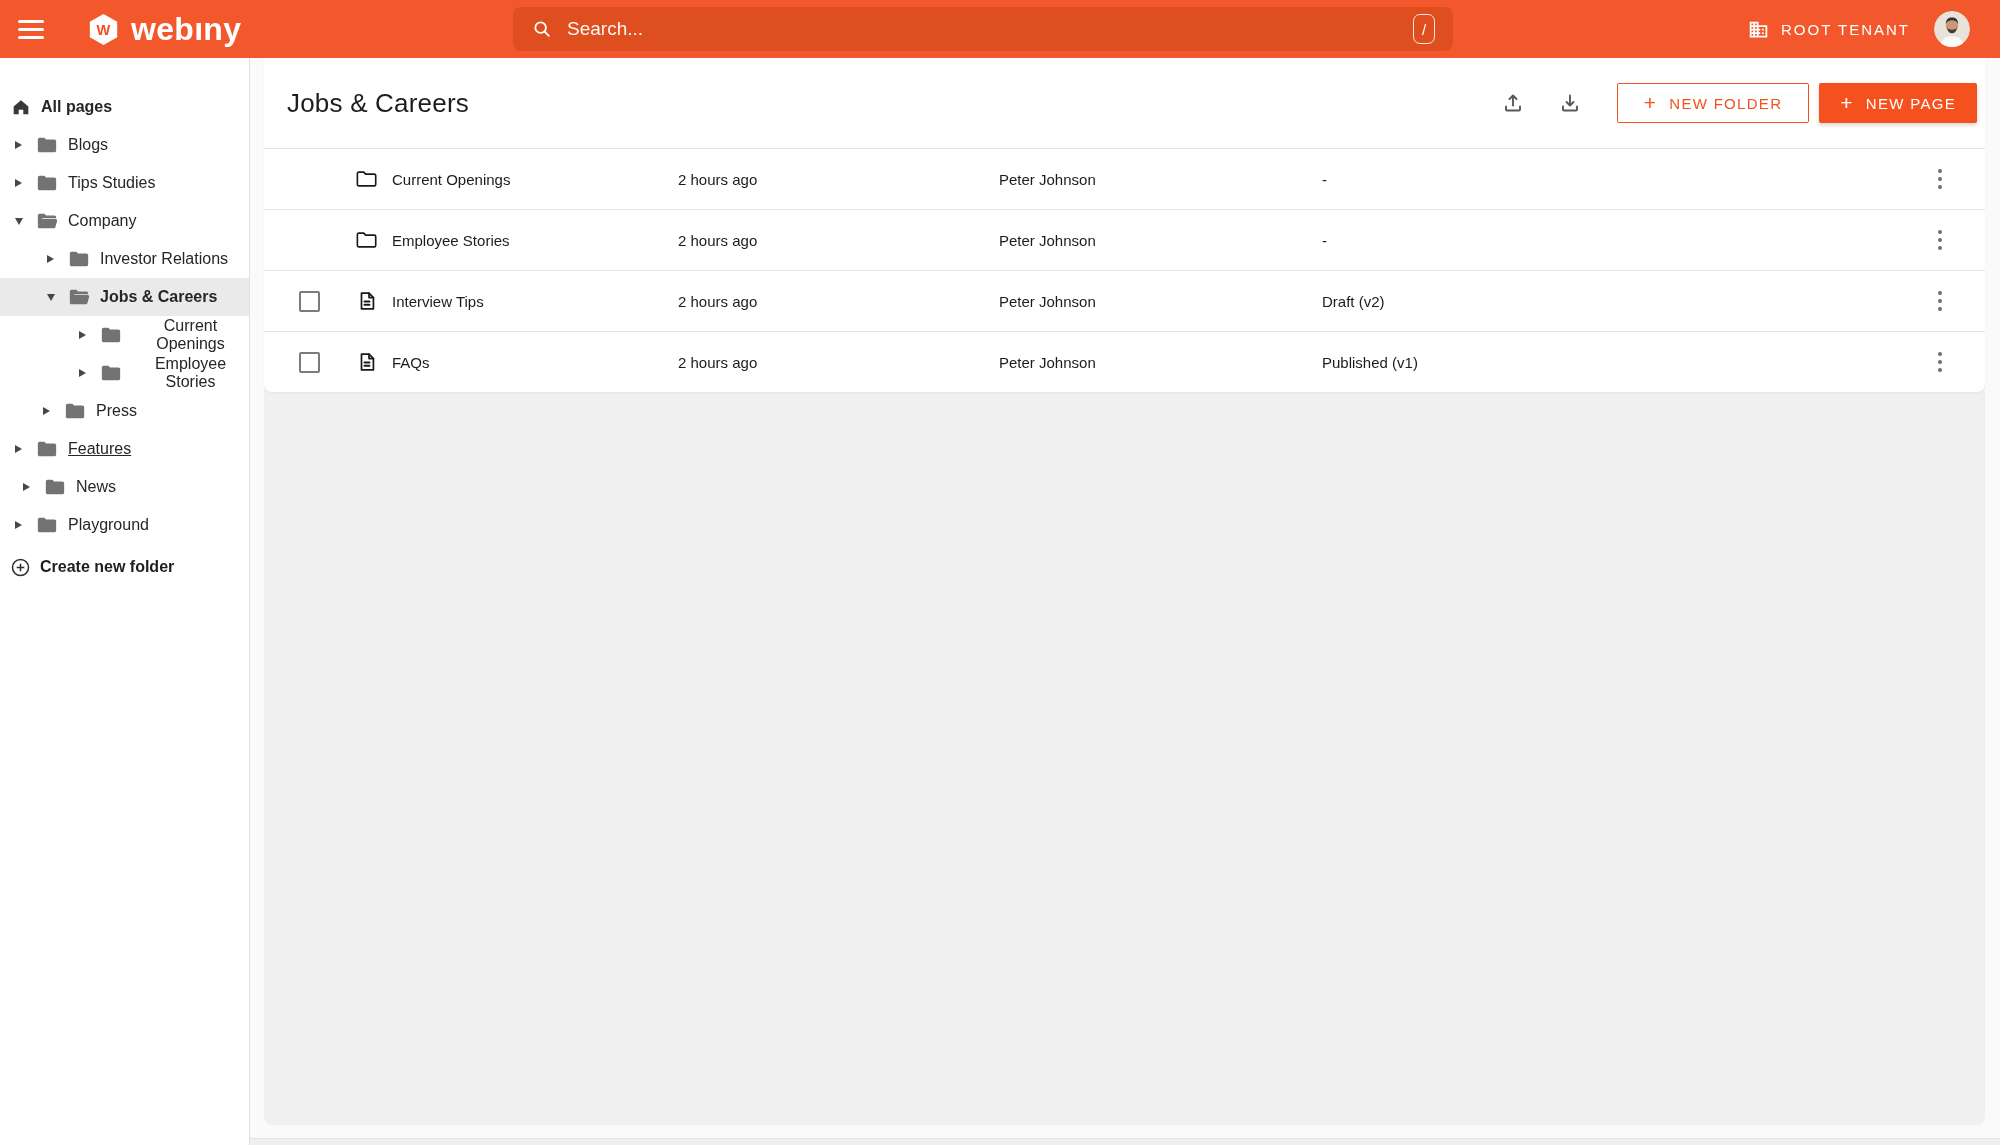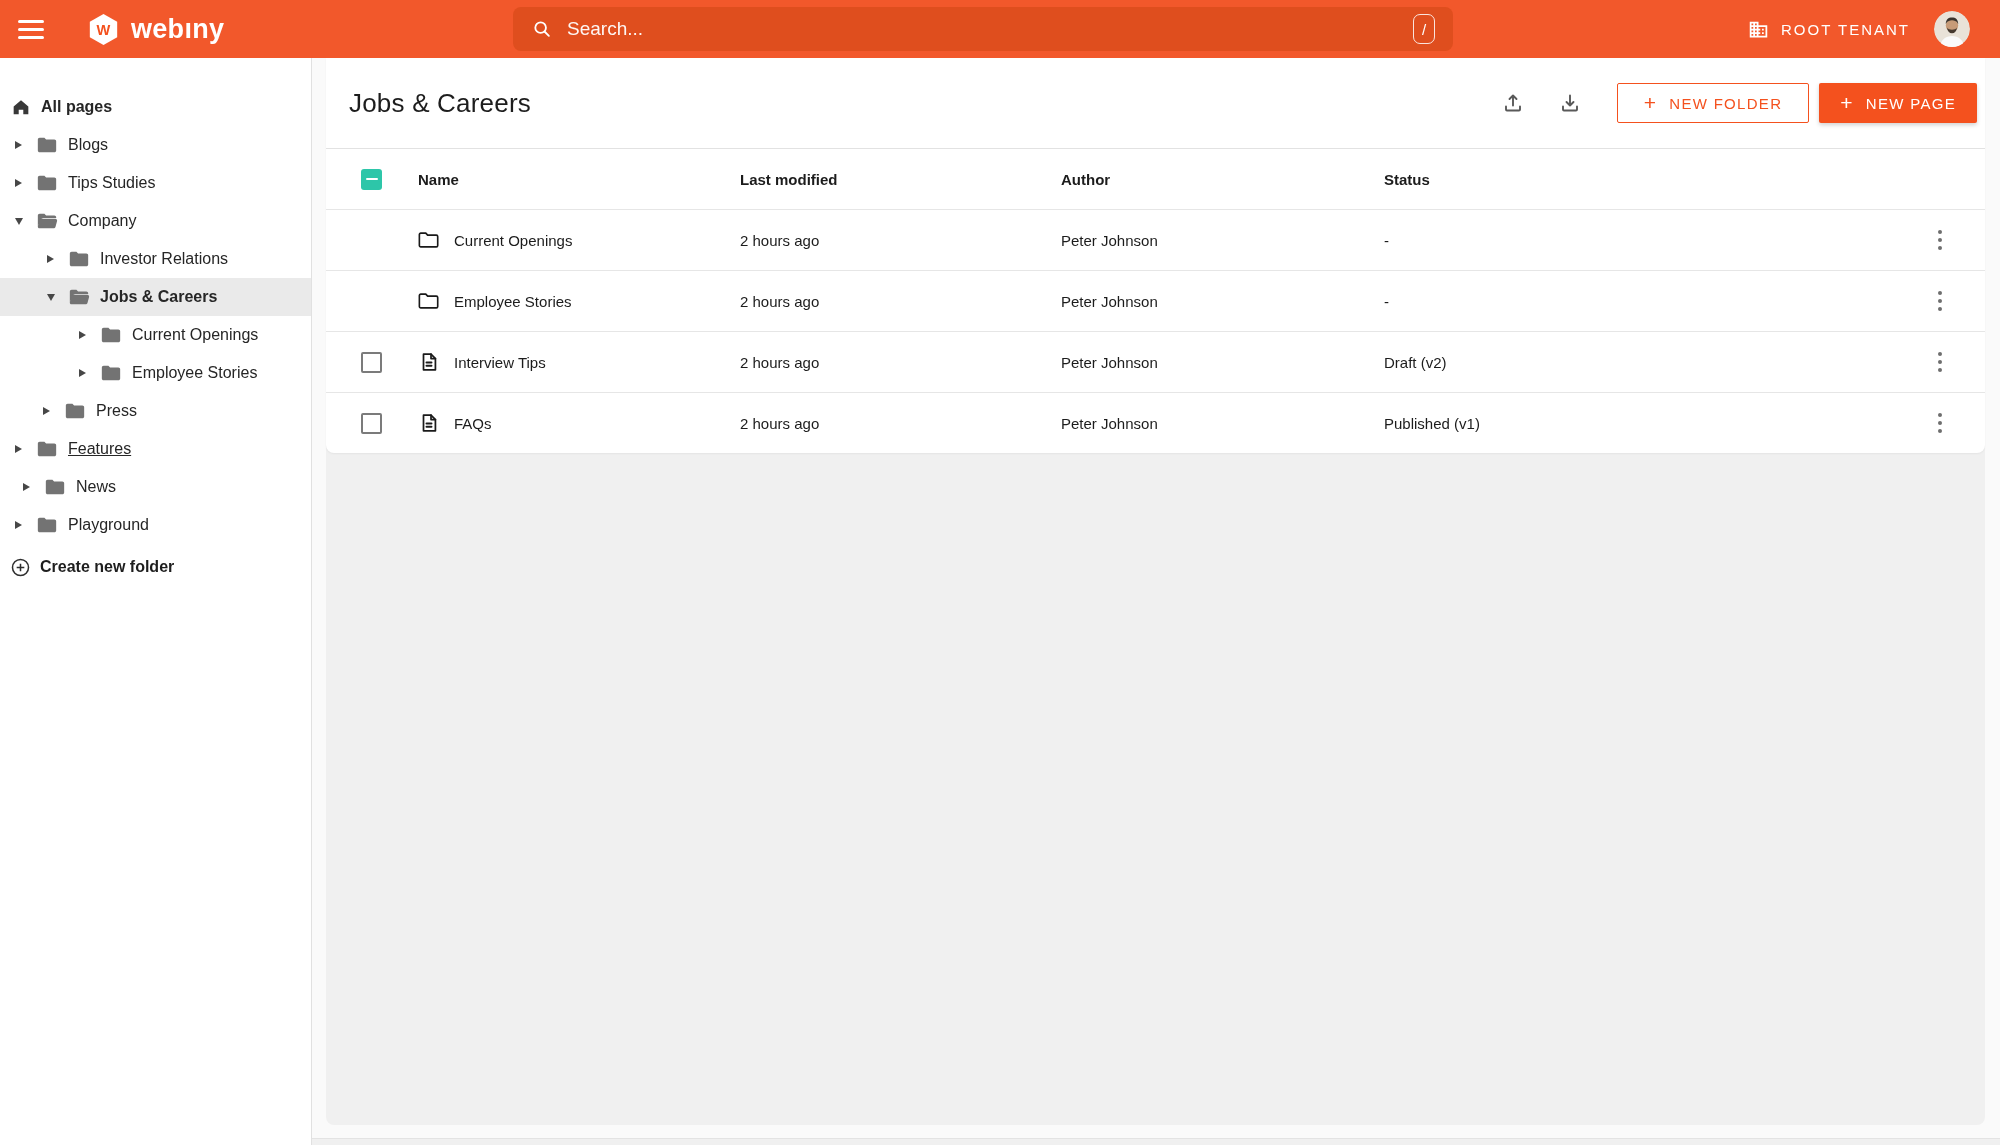--- a/index.html
+++ b/index.html
@@ -13,39 +13,39 @@
     --teal:#2DC6A9;
   }
 
   
   .topbar { position:relative; height:58px; background:var(--topbar);
     display:flex; align-items:center; }
   .hamburger { margin-left:18px; width:26px; height:19px; background:none; border:none;
     display:flex; flex-direction:column; justify-content:space-between; cursor:pointer; }
   .hamburger span { display:block; height:3px; border-radius:2px; background:#fff; }
   .brand { display:flex; align-items:center; margin-left:44px; cursor:pointer; }
-  .brand-text { color:#fff; font-size:27px; font-weight:700; letter-spacing:.3px; margin-left:12px; }
+  .brand-text { color:#fff; font-size:32px; font-weight:700; letter-spacing:.3px; margin-left:12px; }
 
   .search { position:absolute; left:513px; top:7px; width:940px; height:44px;
     background:var(--search); border-radius:8px; display:flex; align-items:center; padding:0 18px; }
   .search svg { flex:none; }
   .search input { flex:1; margin-left:14px; background:transparent; border:none; outline:none;
     color:#fff; font-size:19px; font-family:"Liberation Sans",sans-serif; }
   .search input::placeholder { color:rgba(255,255,255,.95); }
   .slash-badge { flex:none; width:22px; height:30px; border:1.5px solid rgba(255,255,255,.85);
     border-radius:7px; color:#fff; font-size:15px; display:flex; align-items:center; justify-content:center; }
 
   .tenant { margin-left:auto; display:flex; align-items:center; gap:12px; cursor:pointer;
     color:#fff; font-size:15px; letter-spacing:2px; }
   .avatar { width:36px; height:36px; border-radius:50%; overflow:hidden; margin-left:24px;
     margin-right:30px; cursor:pointer; flex:none; }
 
   
   .app { display:flex; height:1087px; }
-  .sidebar { width:312px; flex:none; background:#fff; border-right:1px solid #e1e1e1;
+  .sidebar { width:250px; flex:none; background:#fff; border-right:1px solid #e1e1e1;
     padding-top:30px;text-align:center; }
   .content { flex:1; position:relative; background:#fafafa; }
   .panel { margin:0 15px 0 14px; height:1067px; background:#f0f0f0; border-radius:0 0 8px 8px; }
   .card { background:#fff; border-radius:0 0 8px 8px; overflow:hidden;
     box-shadow:0 1px 2px rgba(0,0,0,.05); }
   .bottom-strip { position:absolute; left:0; right:0; bottom:0; height:7px;
     background:#f0f0f0; border-top:1px solid #e3e3e3; }
 
   
   .tree-row { height:38px; display:flex; align-items:center; font-size:16px; color:#262626;
@@ -343,30 +343,20 @@
                 <span>NEW FOLDER</span>
               </button>
               <button class="btn btn-filled">
                 <span class="plus">+</span>
                 <span>NEW PAGE</span>
               </button>
             </div>
           </div>
         </div>
 
-        <div class="thead">
-          <div class="cb-cell">
-            <span class="cb-indet"></span>
-          </div>
-          <div>Name</div>
-          <div>Last modified</div>
-          <div>Author</div>
-          <div>Status</div>
-          <div></div>
-        </div>
 
         <div id="rows">
   <div class="trow">
     <div class="cb-cell">
       <span class="cb-empty" style="visibility: hidden;"></span>
     </div>
     <div class="name-cell">
       <span class="nicon i-folder">
         <svg width="22" height="22" viewBox="0 0 24 24" fill="none" stroke="#1a1a1a" stroke-width="1.8" stroke-linejoin="round">
           <path d="M3 19.5c-.8 0-1.5-.7-1.5-1.5V6c0-.8.7-1.5 1.5-1.5h5.5l2 2.2h9.5c.8 0 1.5.7 1.5 1.5V18c0 .8-.7 1.5-1.5 1.5z"></path>

